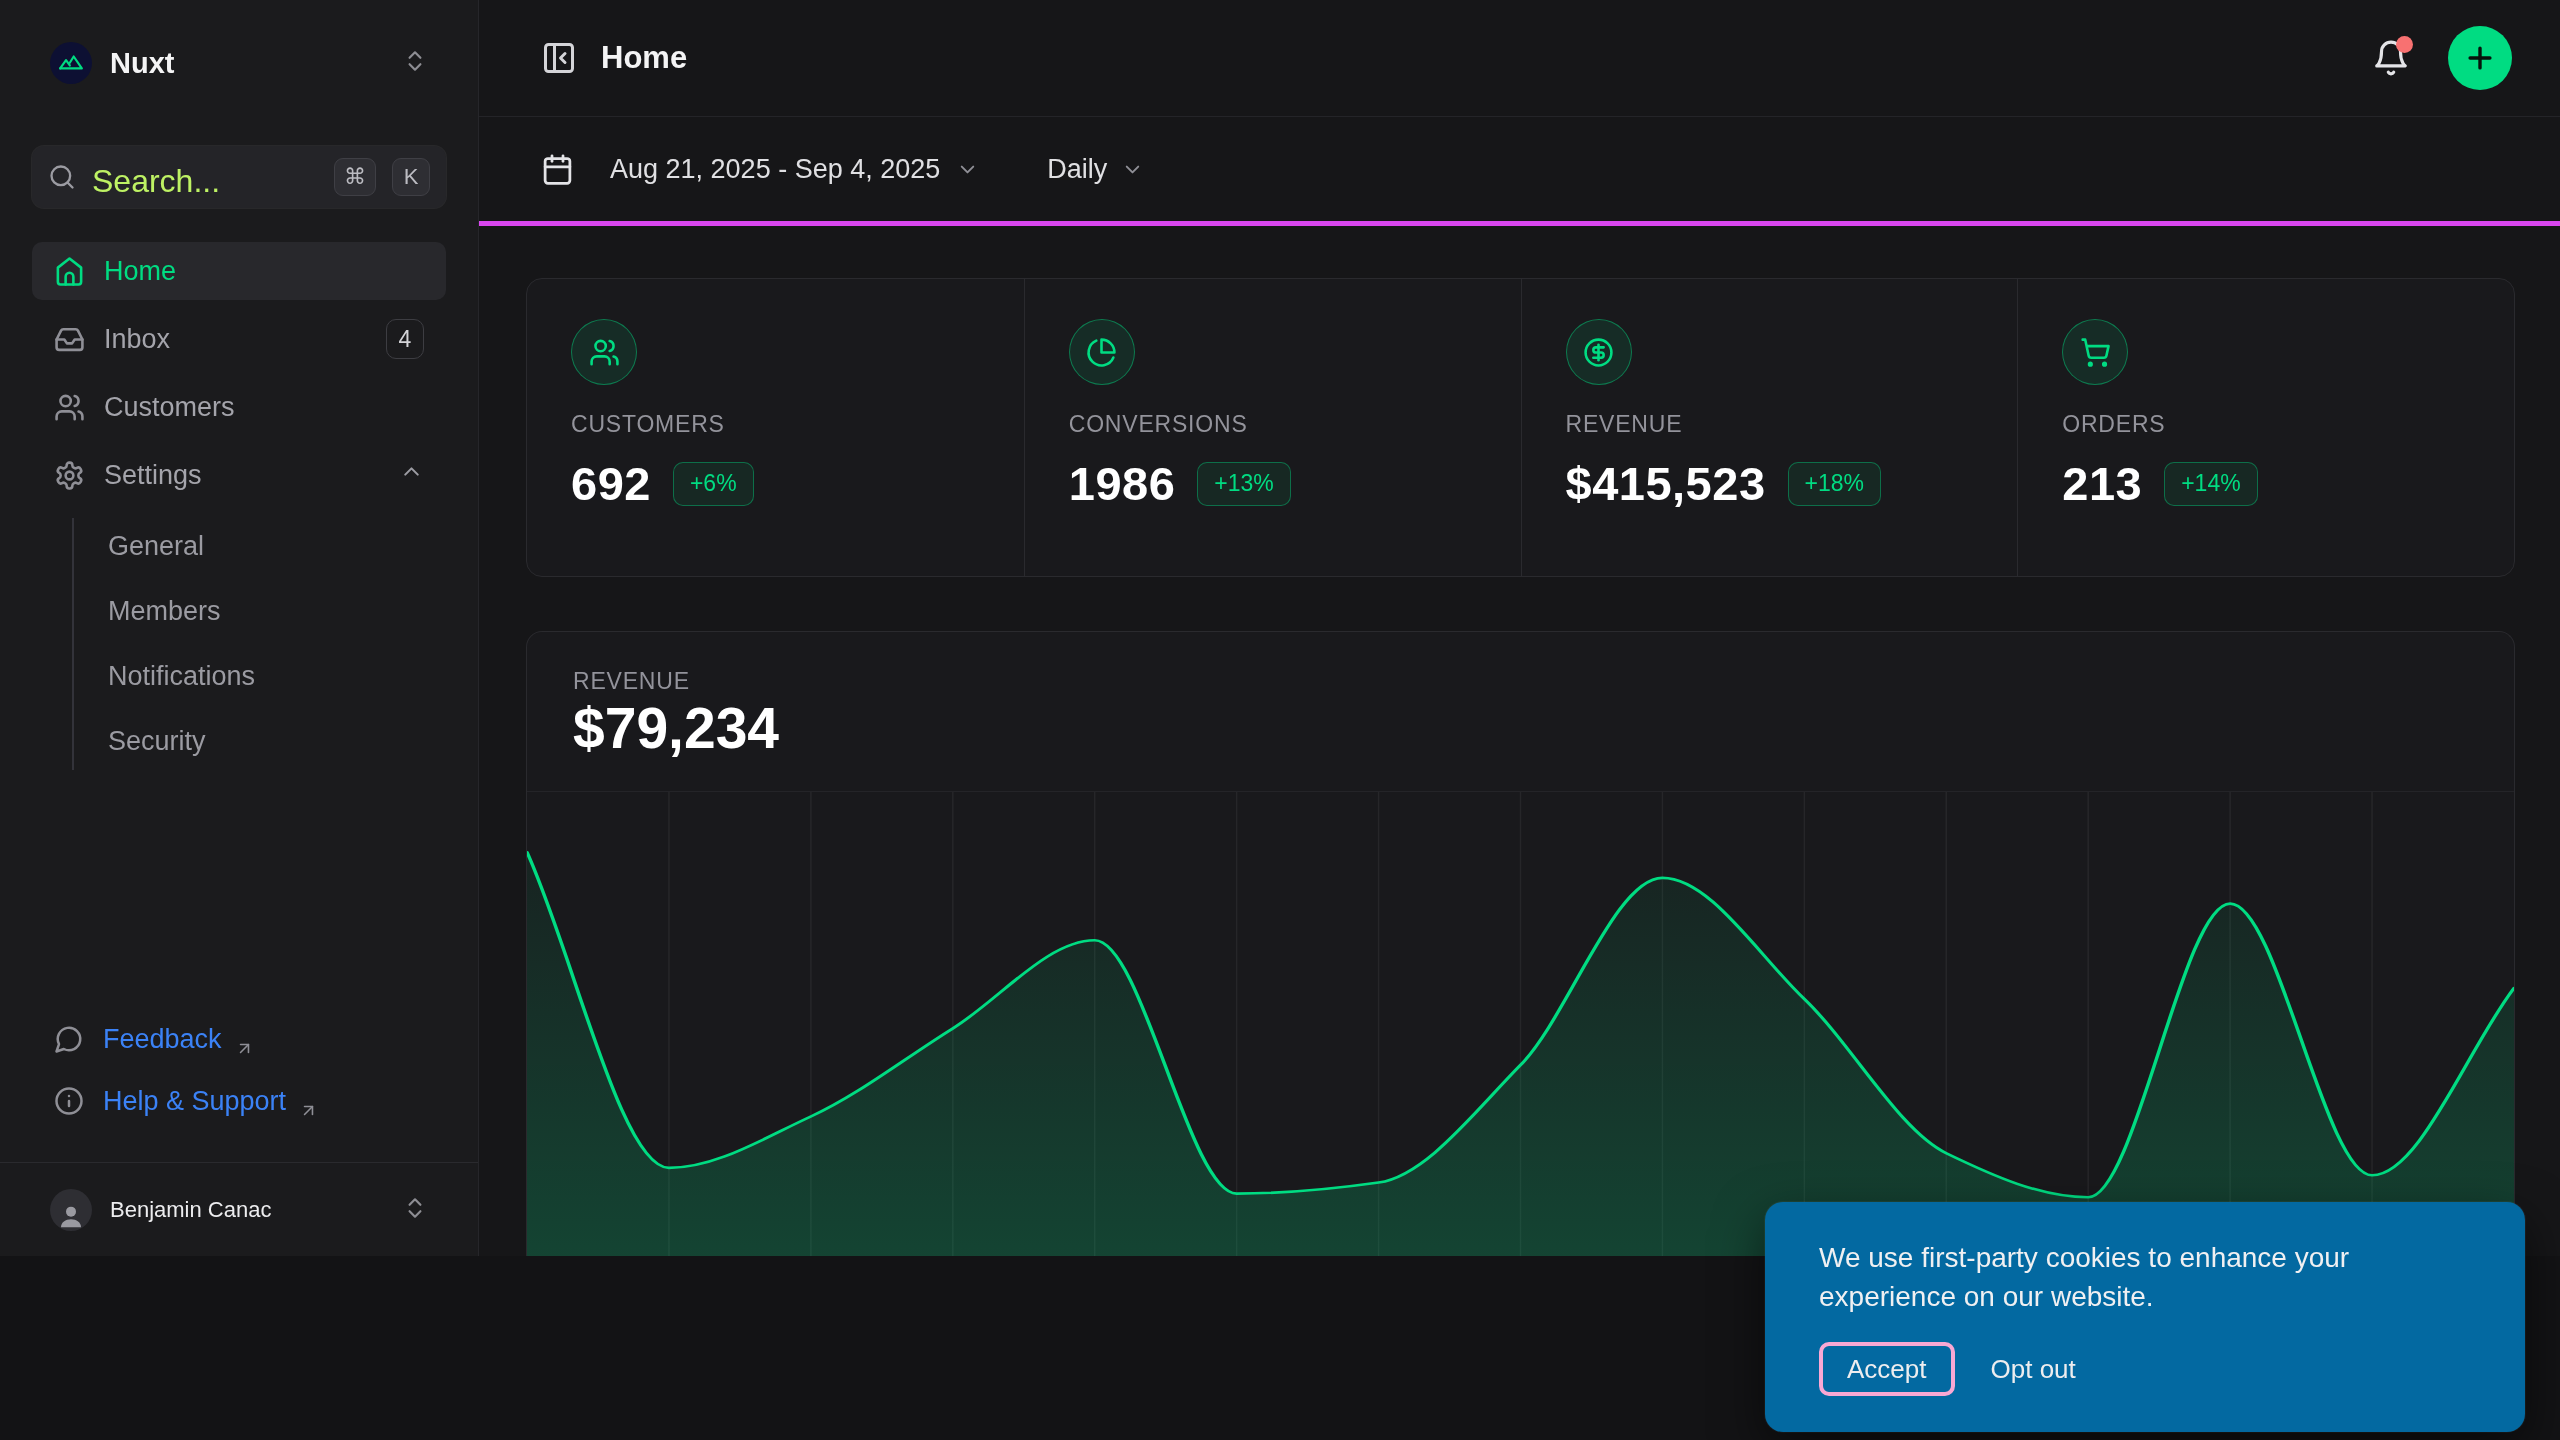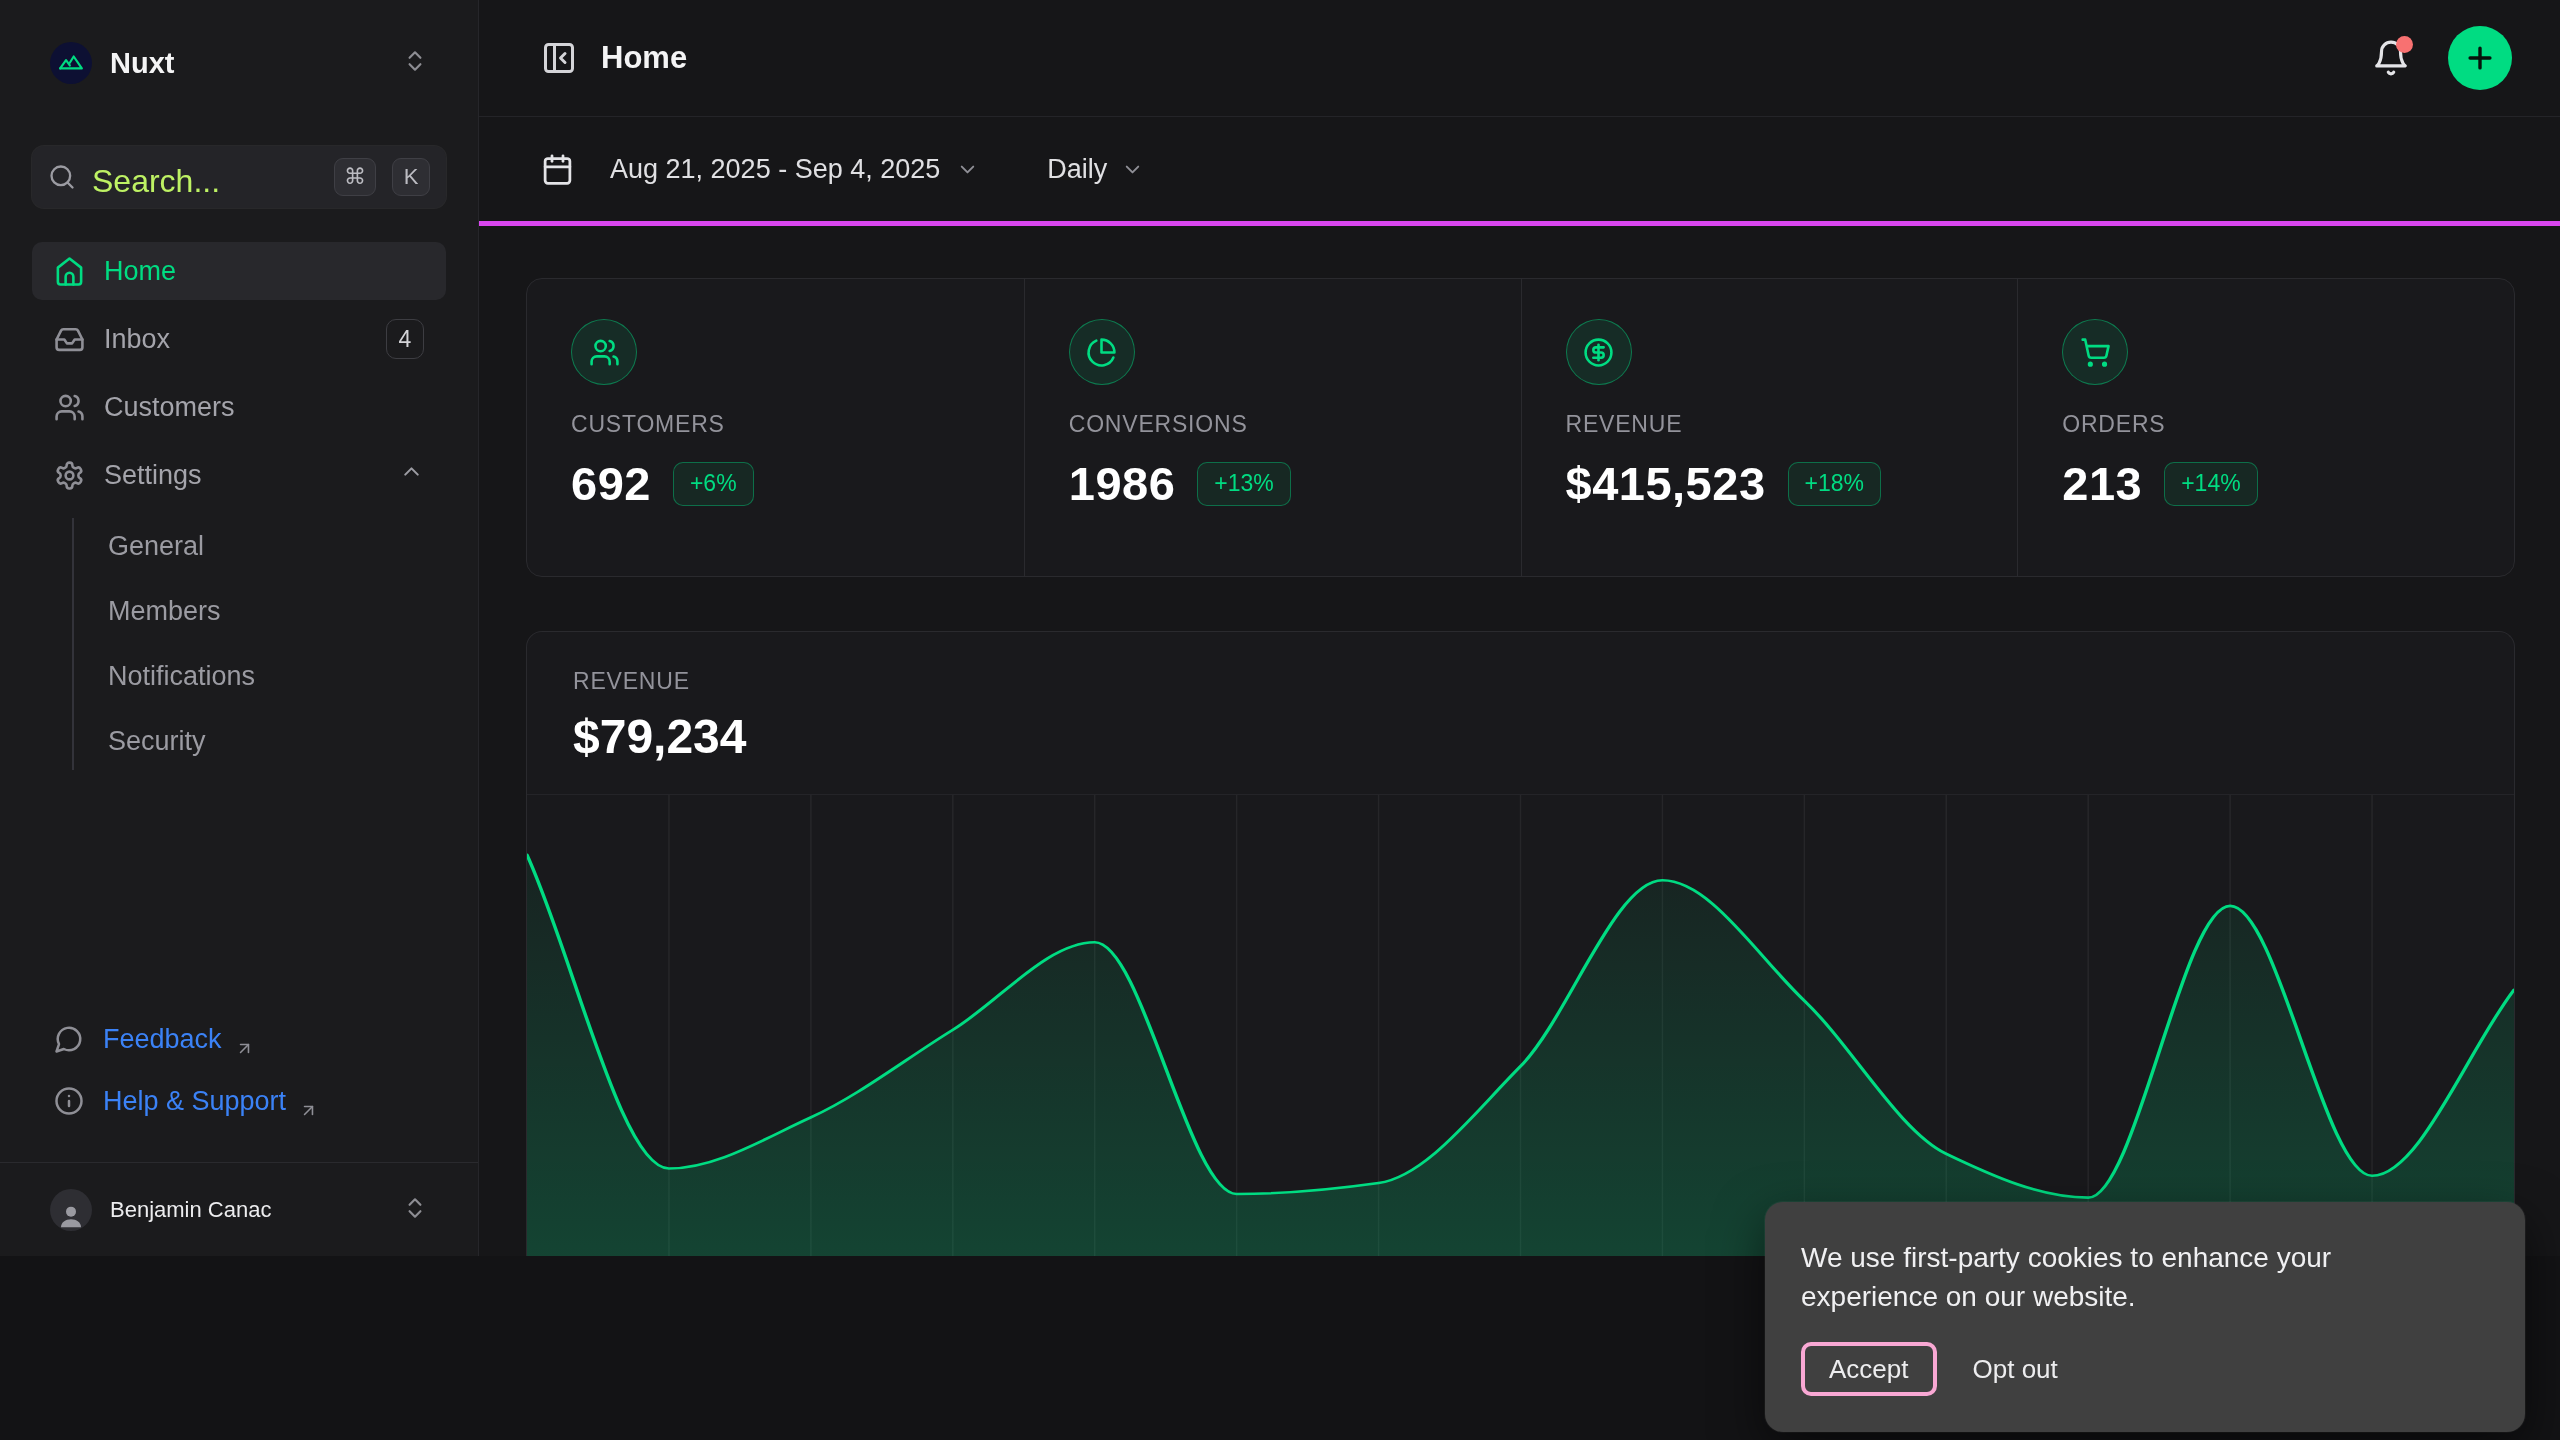--- a/index.html
+++ b/index.html
@@ -84,28 +84,28 @@
   .stat-value { font-size:47px; font-weight:700; color:#ffffff; letter-spacing:0.5px; }
   .delta-badge { height:44px; padding:0 16px; border-radius:10px; background:rgba(0,220,130,0.08);
     border:1.5px solid rgba(0,220,130,0.40); color:#00dc82; font-size:23px;
     display:flex; align-items:center; }
 
   .revenue-panel { margin-top:54px; border:1px solid #2a2a2e; border-bottom:none;
     border-radius:16px 16px 0 0; background:#19191c; flex:1; display:flex;
     flex-direction:column; overflow:hidden; }
   .revenue-head { padding:36px 46px 30px; border-bottom:1px solid #242428; }
   .revenue-label { font-size:23px; letter-spacing:0.8px; color:#93939b; font-weight:500; }
-  .revenue-value { margin-top:14px; font-size:48px; font-weight:700; color:#ffffff; }
+  .revenue-value { font-size:57px; font-weight:700; color:#ffffff; }
   .chart-wrap { flex:1; position:relative; }
   .chart-wrap svg { position:absolute; inset:0; width:100%; height:100%; display:block; }
 
   
   .cookie-banner { position:absolute; left:1765px; top:1202px; width:760px; border-radius:18px;
-    background:#404040; box-shadow:0 18px 50px rgba(0,0,0,0.55), 0 0 0 1px rgba(255,255,255,0.05);
-    padding:36px 36px 36px; z-index:20; }
+    background:#0369a1; box-shadow:0 18px 50px rgba(0,0,0,0.55), 0 0 0 1px rgba(255,255,255,0.05);
+    padding:36px 54px 36px; z-index:20; }
   .cookie-text { font-size:28px; line-height:39px; color:#f0f0f2; max-width:612px; }
   .cookie-actions { margin-top:26px; display:flex; align-items:center; gap:36px; }
   .accept-btn { height:54px; padding:0 24px; border:4px solid #f9a8d4; border-radius:10px;
     background:transparent; color:#ededef; font-size:26px; font-family:inherit; cursor:pointer; }
   .optout-btn { background:none; border:none; color:#ededef; font-size:26px; font-family:inherit;
     cursor:pointer; padding:0; }
 </style>
 </head>
 <body>
 

